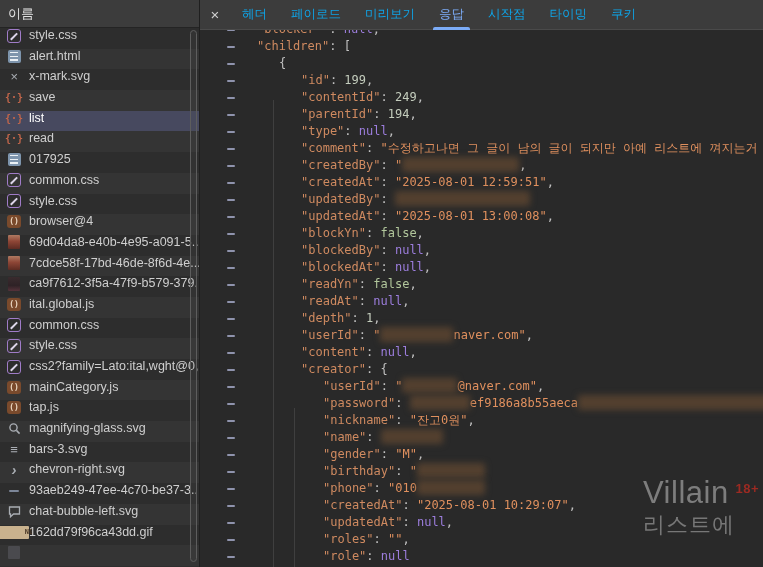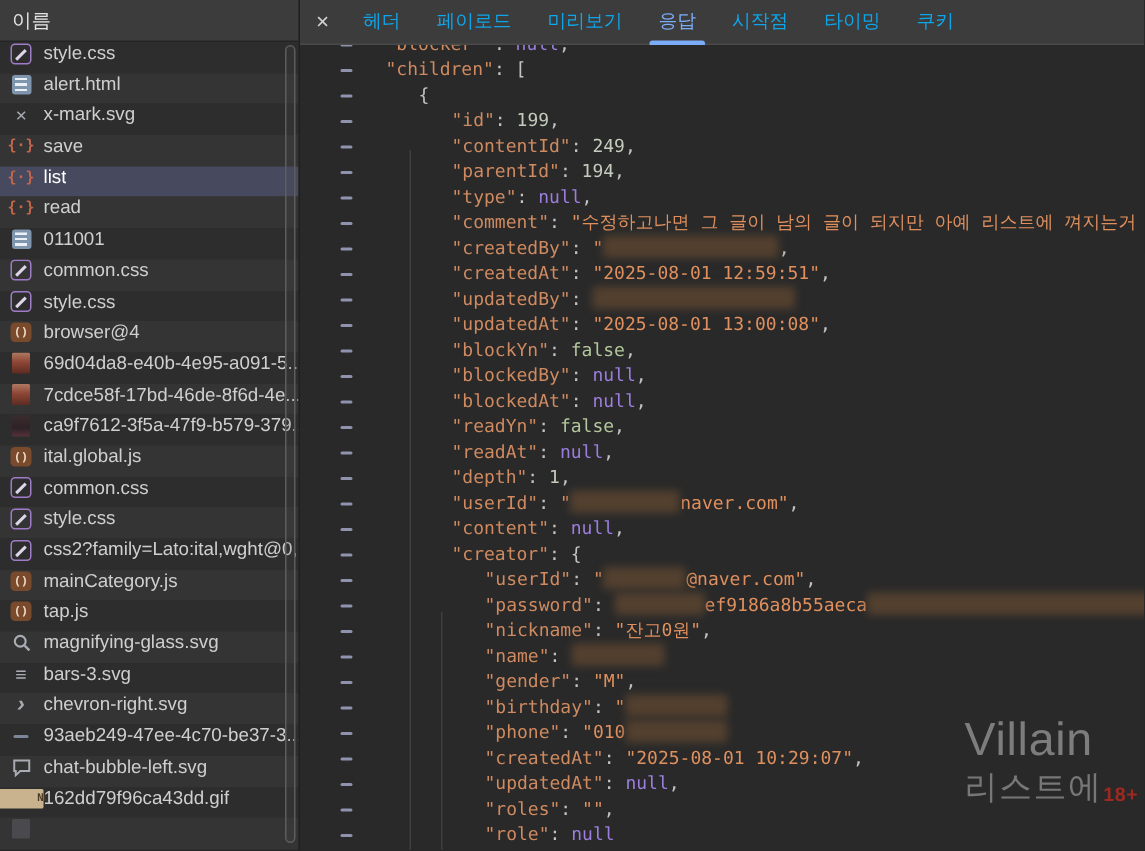--- a/index.html
+++ b/index.html
@@ -69,21 +69,21 @@
   .seg-null { color:#9d7ede; }
   .blur { display:inline-block; height:15px; vertical-align:text-bottom; border-radius:2px;
     background:#53402f; filter:blur(3px); }
   .guide { position:absolute; width:1px; background:#3f3f3f; z-index:0; }
   #guide1 { left:73px; top:70px; bottom:0; }
   #guide2 { left:94px; top:378px; bottom:0; }
 
   
   #watermark { position:absolute; left:443px; top:478px; z-index:4; color:#7d7d7d; }
   #wm-line1 { font-size:31px; font-weight:400; letter-spacing:.5px; position:relative; line-height:30px; }
-  #wm-badge { position:absolute; top:-4px; right:-24px; font-size:13px; font-weight:700; color:#9c2a22;margin-top:41px; }
+  #wm-badge { position:absolute; top:-4px; right:-24px; font-size:13px; font-weight:700; color:#9c2a22; }
   #wm-line2 { font-size:22px; color:#777; letter-spacing:1px; margin-top:2px; }
 </style>
 </head>
 <body>
 
 <div id="stage">
 
   <div id="sidebar">
     <div id="sidebar-header">이름</div>
     <div id="sidebar-rows">
@@ -120,21 +120,21 @@
         <div class="row">
           <span class="icon">
             <i class="i-fetch">{·}</i>
           </span>
           <span class="lbl">read</span>
         </div>
         <div class="row">
           <span class="icon">
             <i class="i-doc"></i>
           </span>
-          <span class="lbl">011001</span>
+          <span class="lbl">017925</span>
         </div>
         <div class="row">
           <span class="icon">
             <i class="i-css"></i>
           </span>
           <span class="lbl">common.css</span>
         </div>
         <div class="row">
           <span class="icon">
             <i class="i-css"></i>

